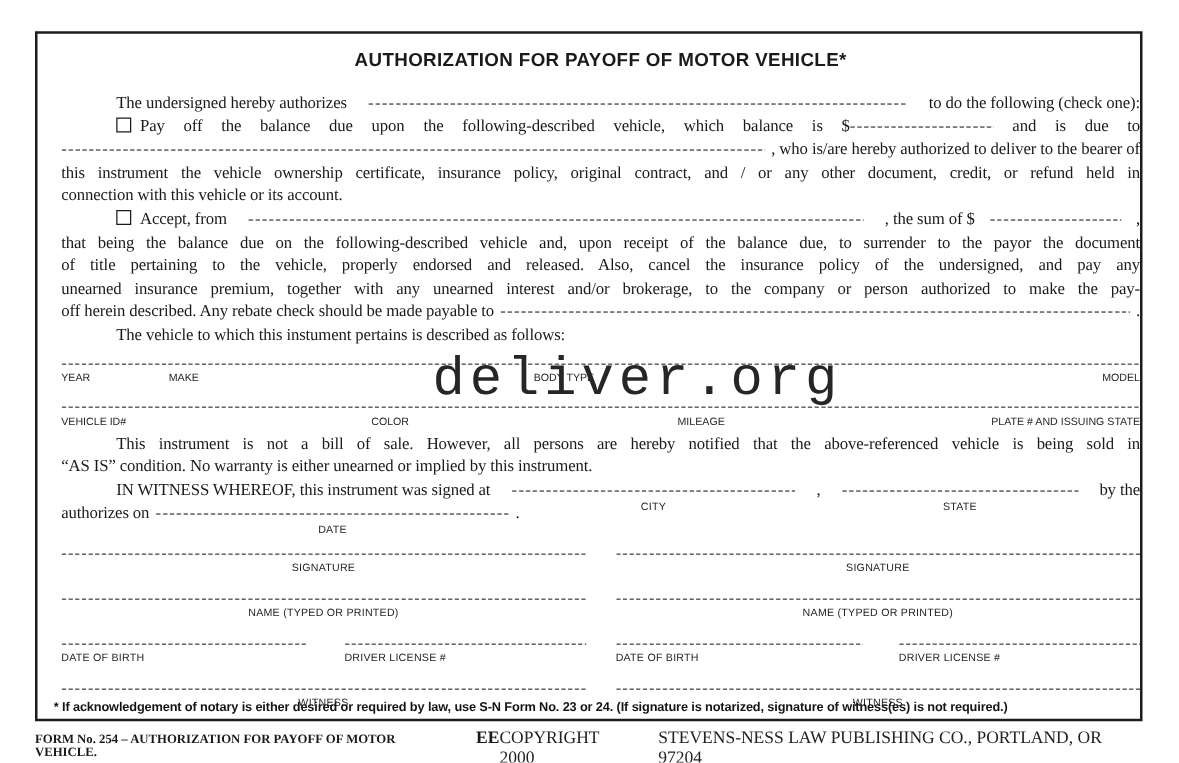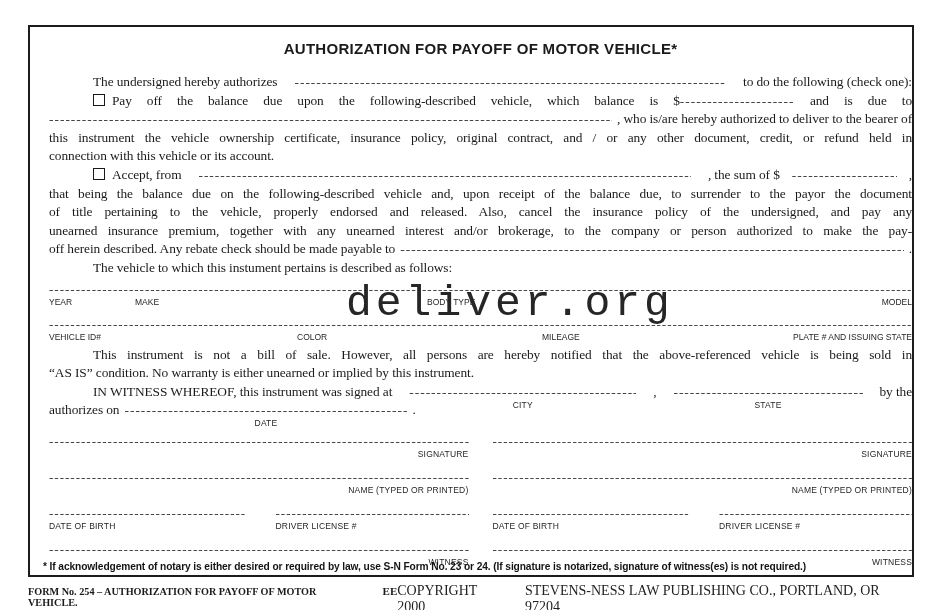--- a/index.html
+++ b/index.html
@@ -56,38 +56,38 @@
   .watermark {
     position:absolute; left:346px; top:279px; z-index:5;
     font-family:"Liberation Mono","DejaVu Sans Mono",monospace;
     font-size:43px; letter-spacing:4px; color:#262626;
   }
   .sig-grid { display:flex; gap:24px; margin-top:17px; }
   .sig-col { flex:1; min-width:0; }
   .sig-unit { margin-bottom:13px; }
   .sig-dash { overflow:hidden; white-space:nowrap; color:#3c3c3c;
     font-size:13px; letter-spacing:1px; height:11px; line-height:10px; }
-  .sig-label { text-align:right; height:11px;
+  .sig-label { text-align:center; height:11px;
     font-family:"Liberation Sans","DejaVu Sans",sans-serif; font-size:8.5px;
     letter-spacing:.2px; color:#1f1f1f; margin-top:1px; }
   .dob-row { display:flex; justify-content:space-between; margin-bottom:13px; }
   .dob-cell { width:47%; } .dl-cell { width:46%; }
   .dob-cell .sig-label, .dl-cell .sig-label { text-align:left; }
   .footnote {
     position:absolute; left:13px; right:13px; bottom:3px;
     font-family:Liberation Sans, sans-serif; font-weight:bold;
     font-size:10.2px; letter-spacing:-.1px; white-space:nowrap; overflow:hidden; color:#141414;
   }
   .page-footer {
     position:absolute; left:28px; right:31px; top:583px;
     display:flex; justify-content:space-between; align-items:baseline;
     font-family:Liberation Serif, serif;
   }
   .pf-left { font-weight:bold; font-size:10.2px; display:flex; gap:20px; align-items:baseline; }
-  .pf-left .code { font-size:11px;text-align:right; }
+  .pf-left .code { font-size:14px;text-align:right; }
   .pf-right { font-size:14px; color:#222; display:flex; gap:18px; }
 </style>
 </head>
 <body>
 
 <div class="border-box">
   <div class="inner">
     <div class="title">AUTHORIZATION FOR PAYOFF OF MOTOR VEHICLE*</div>
 
     <div class="bodytext">

